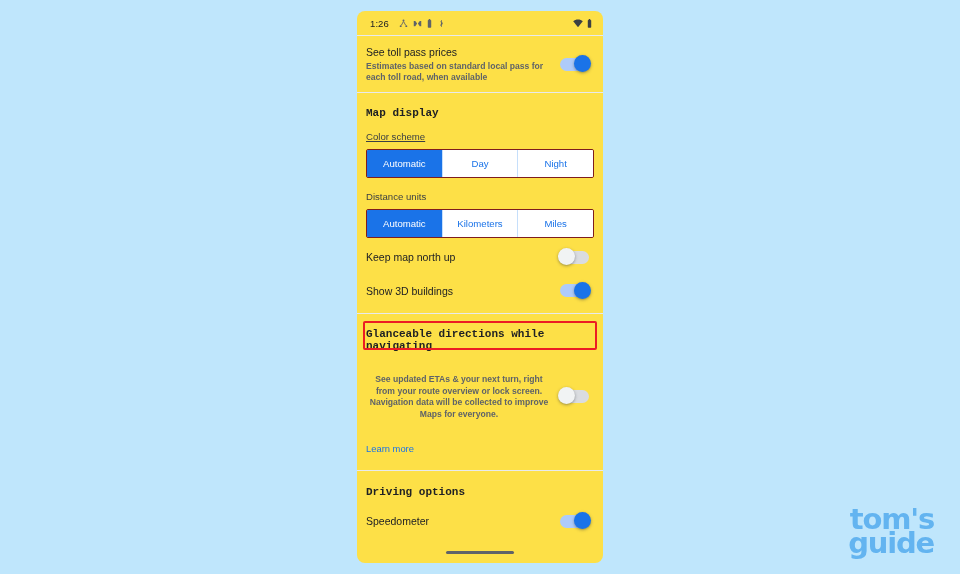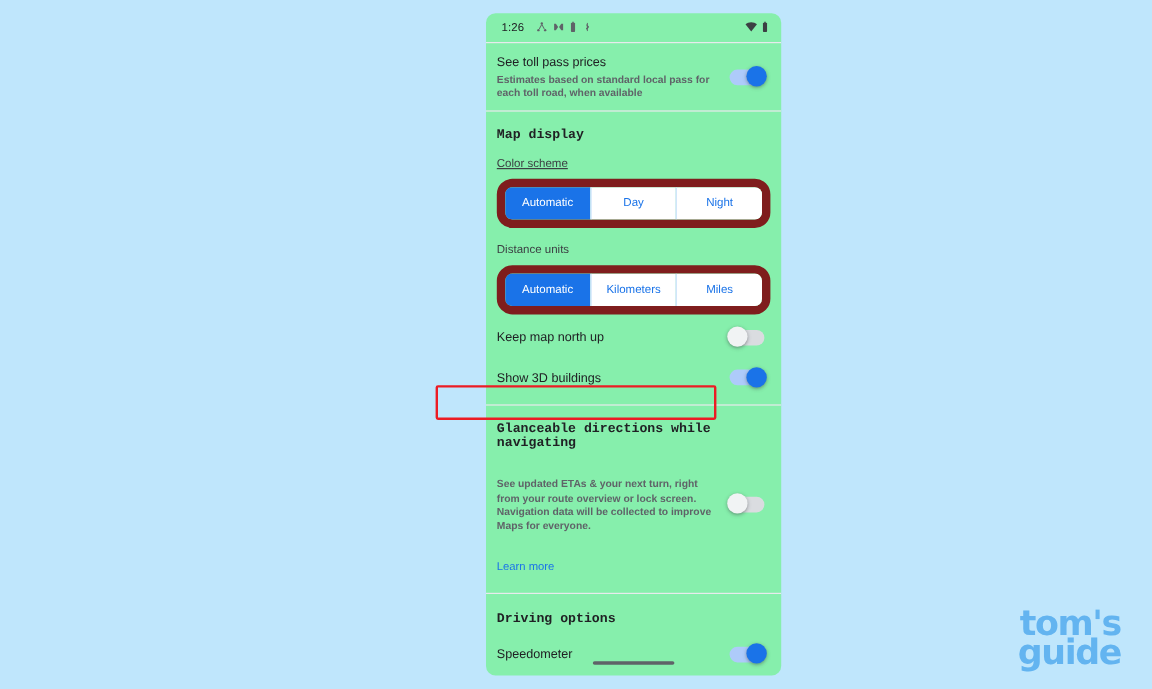--- a/index.html
+++ b/index.html
@@ -15,24 +15,23 @@
     position: relative;
   }
 
   
   #phone {
     position: absolute;
     left: 357px;
     top: 11px;
     width: 246px;
     height: 552px;
-    background: #86efac;
+    background: #fde047;
     border-radius: 8px;
     overflow: hidden;
-    margin-left: 48px;
   }
 
   
   .statusbar {
     height: 24px;
     display: flex;
     align-items: center;
     padding: 0 11px 0 13px;
     box-sizing: border-box;
   }
@@ -121,22 +120,22 @@
     font-size: 9.6px;
     color: #3c4043;
     padding: 0 9px;
   }
 
   
   .segmented {
     display: flex;
     margin: 7px 9px 0 9px;
     height: 27px;
-    border: 7px solid #7f1d1d;
-    border-radius: 13px;
+    border: 1px solid #7f1d1d;
+    border-radius: 2px;
     overflow: hidden;
   }
   .seg {
     flex: 1;
     display: flex;
     align-items: center;
     justify-content: center;
     font-size: 9.6px;
     color: #1a73e8;
     background: #ffffff;
@@ -328,21 +327,21 @@
           <span class="thumb"></span>
         </div>
     </div>
     <div style="height:8px;"></div>
   </div>
 
   <div class="divider"></div>
 
   <div class="section">
     <div class="section-header" style="padding-top:14px;">Glanceable directions while navigating</div>
-    <div class="row" style="padding-top:20px;">
+    <div class="row" style="padding-top:20px;text-align:center;">
       <div class="row-text">
         <div class="row-sub">See updated ETAs &amp; your next turn, right from your route overview or lock screen. Navigation data will be collected to improve Maps for everyone.</div>
       </div>
       <div class="toggle off">
           <span class="thumb"></span>
         </div>
     </div>
     <div style="padding-top:18px;padding-bottom:14px;">
       <span class="link">Learn more</span>
     </div>

